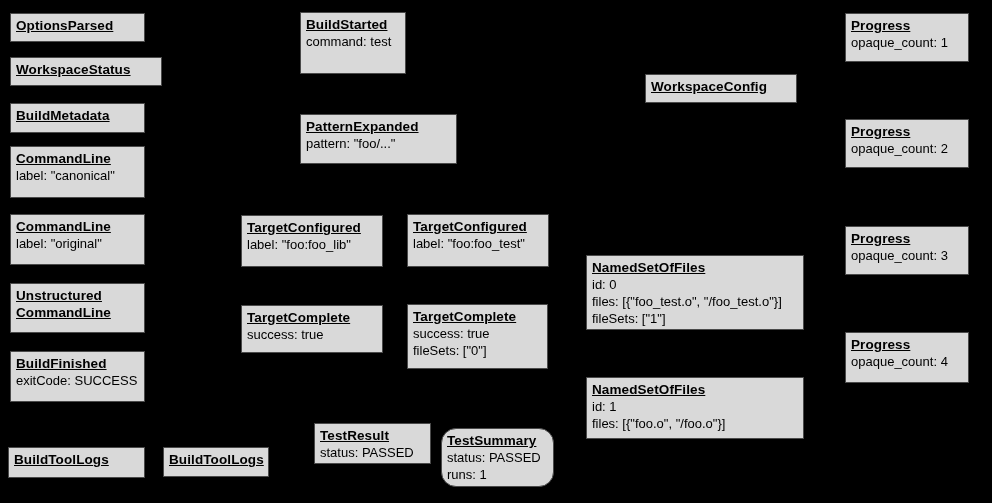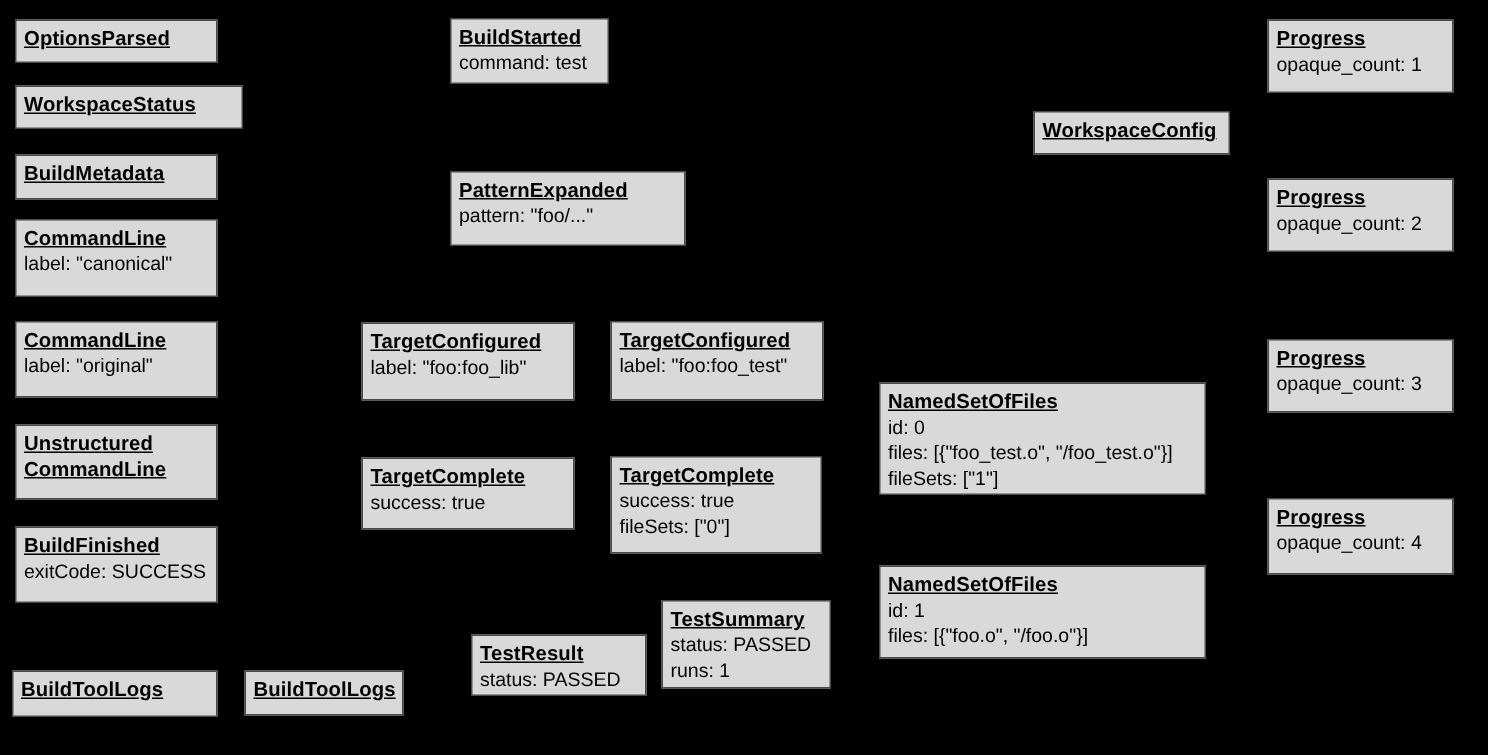--- a/index.html
+++ b/index.html
@@ -79,21 +79,21 @@
       </div>
   </div>
     <div class="box" style="left: 8px; top: 447px; width: 137px; height: 31px;">
     <div class="box-title">BuildToolLogs</div>
     <div></div>
   </div>
     <div class="box" style="left: 163px; top: 447px; width: 106px; height: 30px;">
     <div class="box-title">BuildToolLogs</div>
     <div></div>
   </div>
-    <div class="box" style="left: 300px; top: 12px; width: 106px; height: 44px;">
+    <div class="box" style="left: 300px; top: 12px; width: 106px; height: 62px;">
     <div class="box-title">BuildStarted</div>
     <div>
         <div class="box-line">command: test</div>
       </div>
   </div>
     <div class="box" style="left: 300px; top: 114px; width: 157px; height: 50px;">
     <div class="box-title">PatternExpanded</div>
     <div>
         <div class="box-line">pattern: "foo/..."</div>
       </div>
@@ -122,28 +122,28 @@
         <div class="box-line">success: true</div>
         <div class="box-line">fileSets: ["0"]</div>
       </div>
   </div>
     <div class="box" style="left: 314px; top: 423px; width: 117px; height: 41px;">
     <div class="box-title">TestResult</div>
     <div>
         <div class="box-line">status: PASSED</div>
       </div>
   </div>
-    <div class="box" style="left: 441px; top: 400px; width: 113px; height: 59px;">
+    <div class="box" style="left: 441px; top: 428px; width: 113px; height: 59px; border-radius: 15px;">
     <div class="box-title">TestSummary</div>
     <div>
         <div class="box-line">status: PASSED</div>
         <div class="box-line">runs: 1</div>
       </div>
   </div>
-    <div class="box" style="left: 689px; top: 74px; width: 131px; height: 29px;">
+    <div class="box" style="left: 645px; top: 74px; width: 152px; height: 29px;">
     <div class="box-title">WorkspaceConfig</div>
     <div></div>
   </div>
     <div class="box" style="left: 586px; top: 255px; width: 218px; height: 75px;">
     <div class="box-title">NamedSetOfFiles</div>
     <div>
         <div class="box-line">id: 0</div>
         <div class="box-line">files: [{"foo_test.o", "/foo_test.o"}]</div>
         <div class="box-line">fileSets: ["1"]</div>
       </div>

